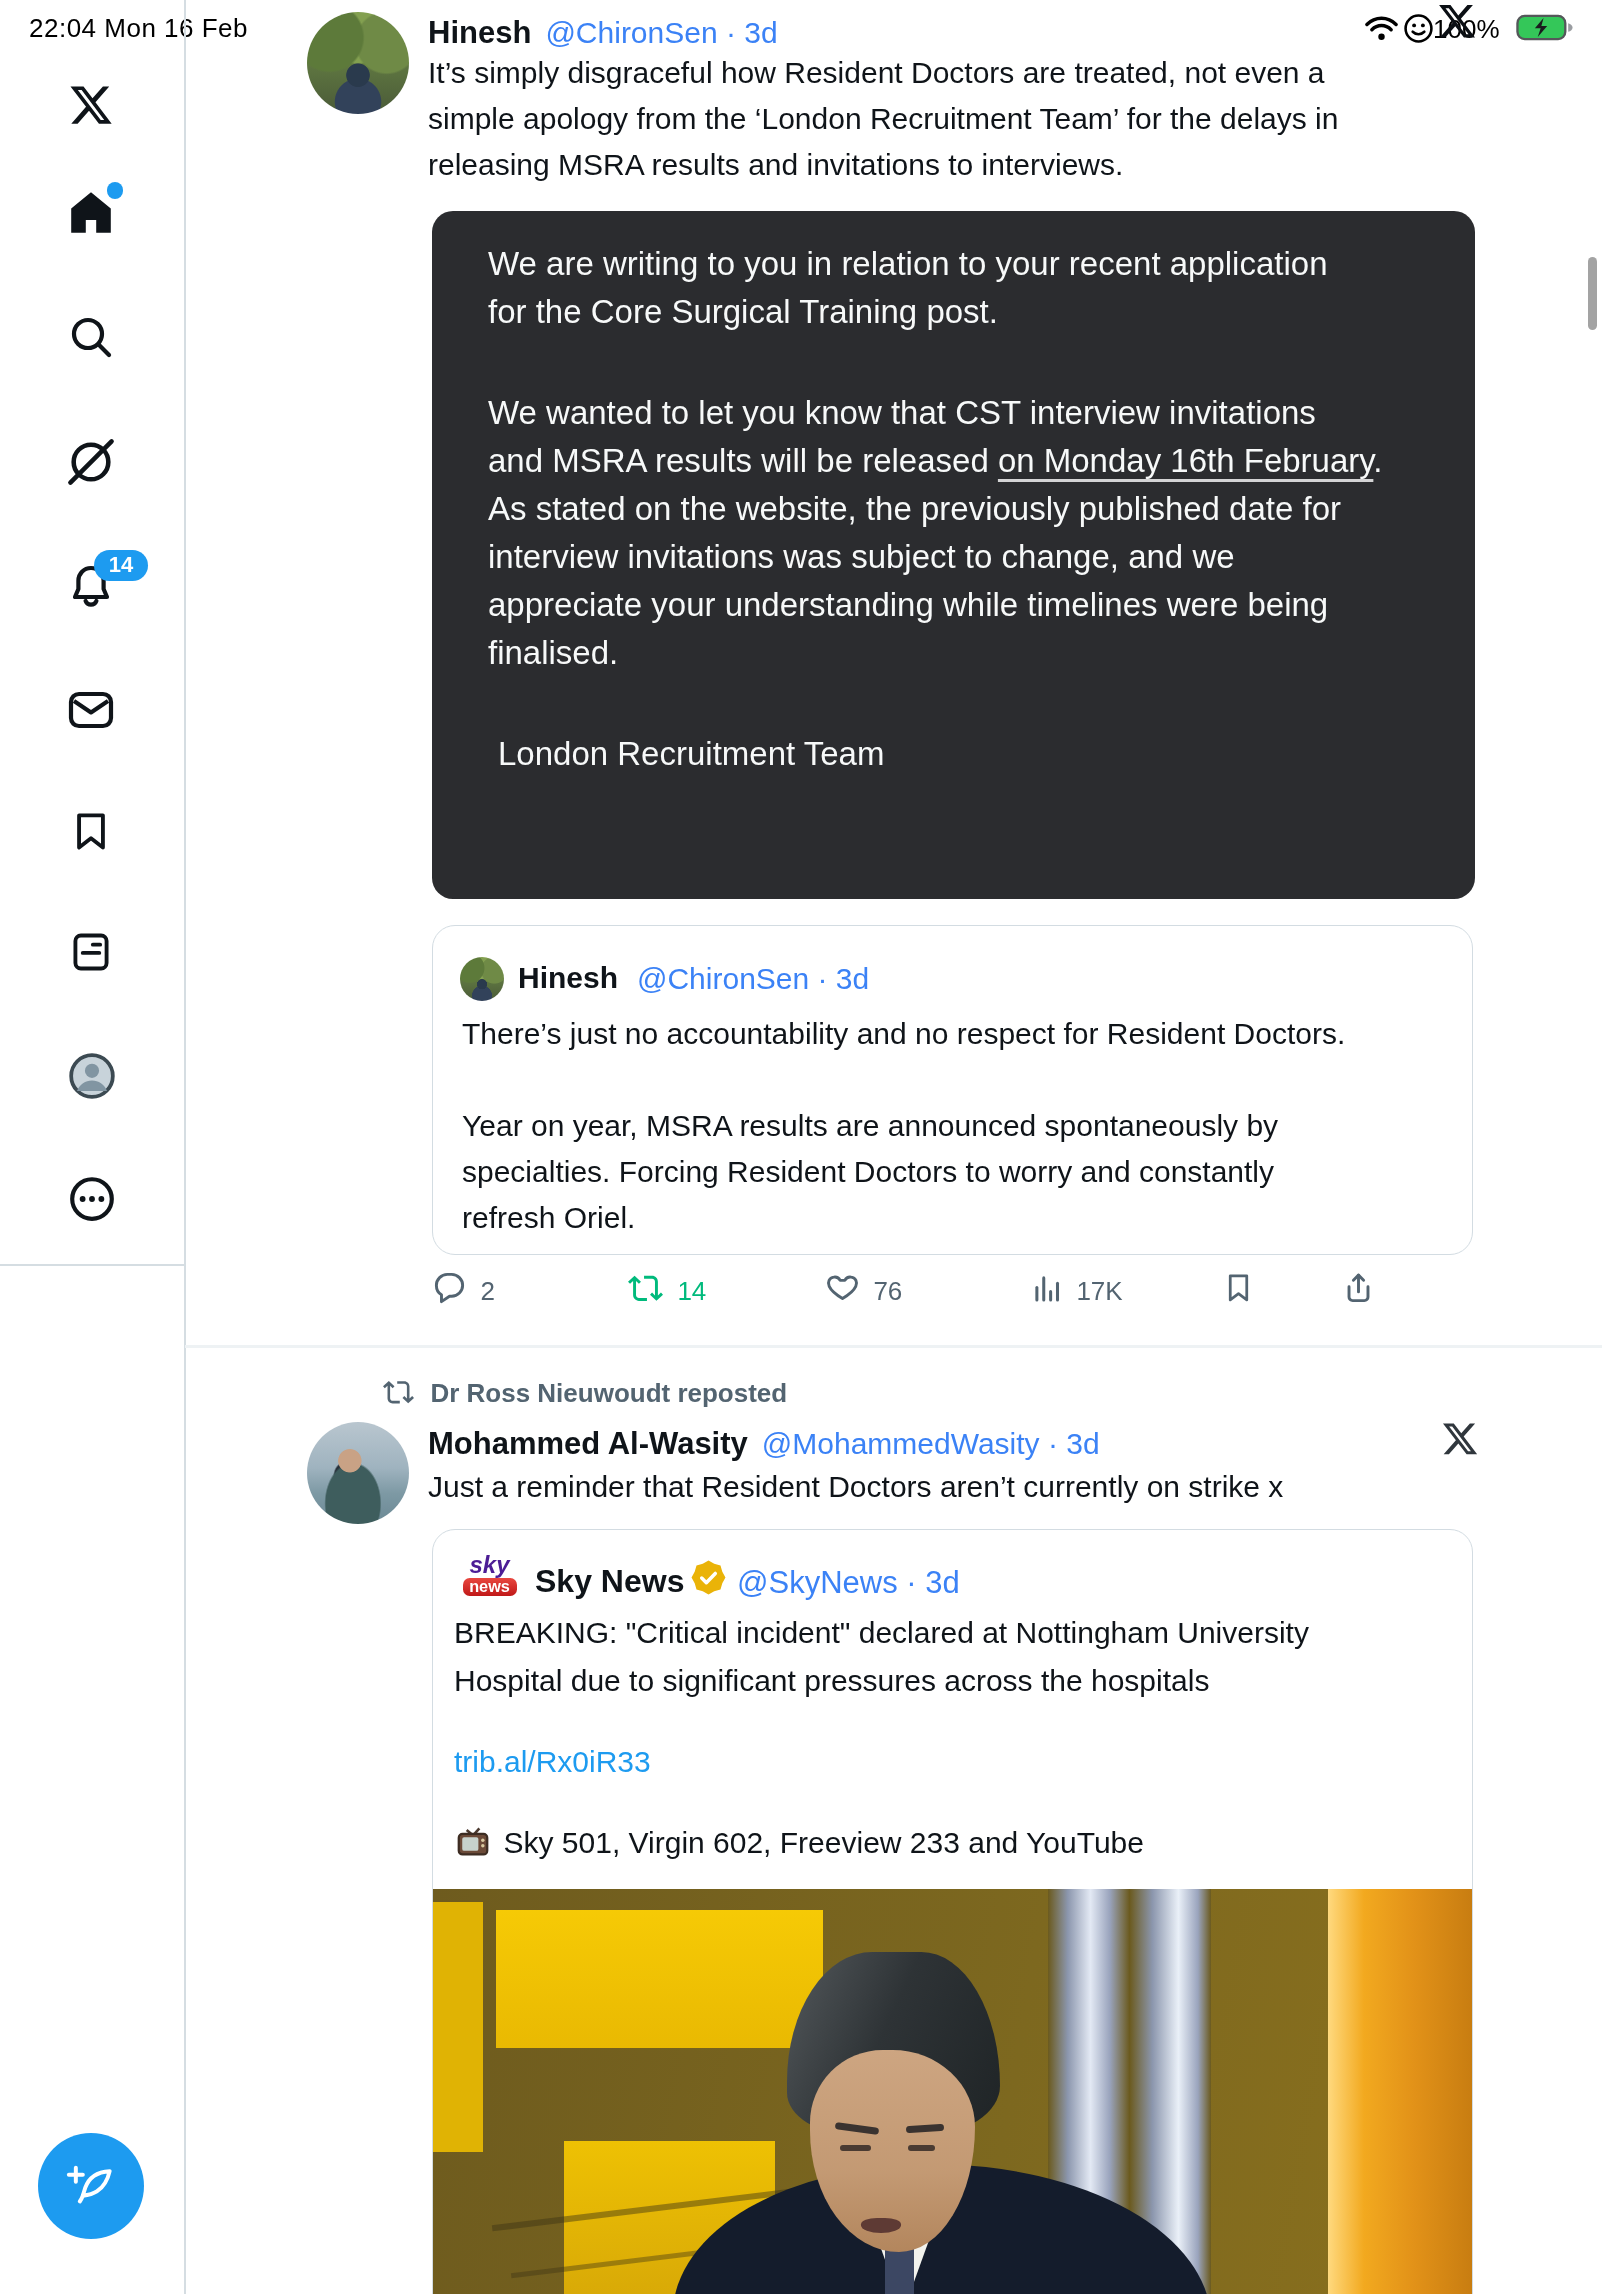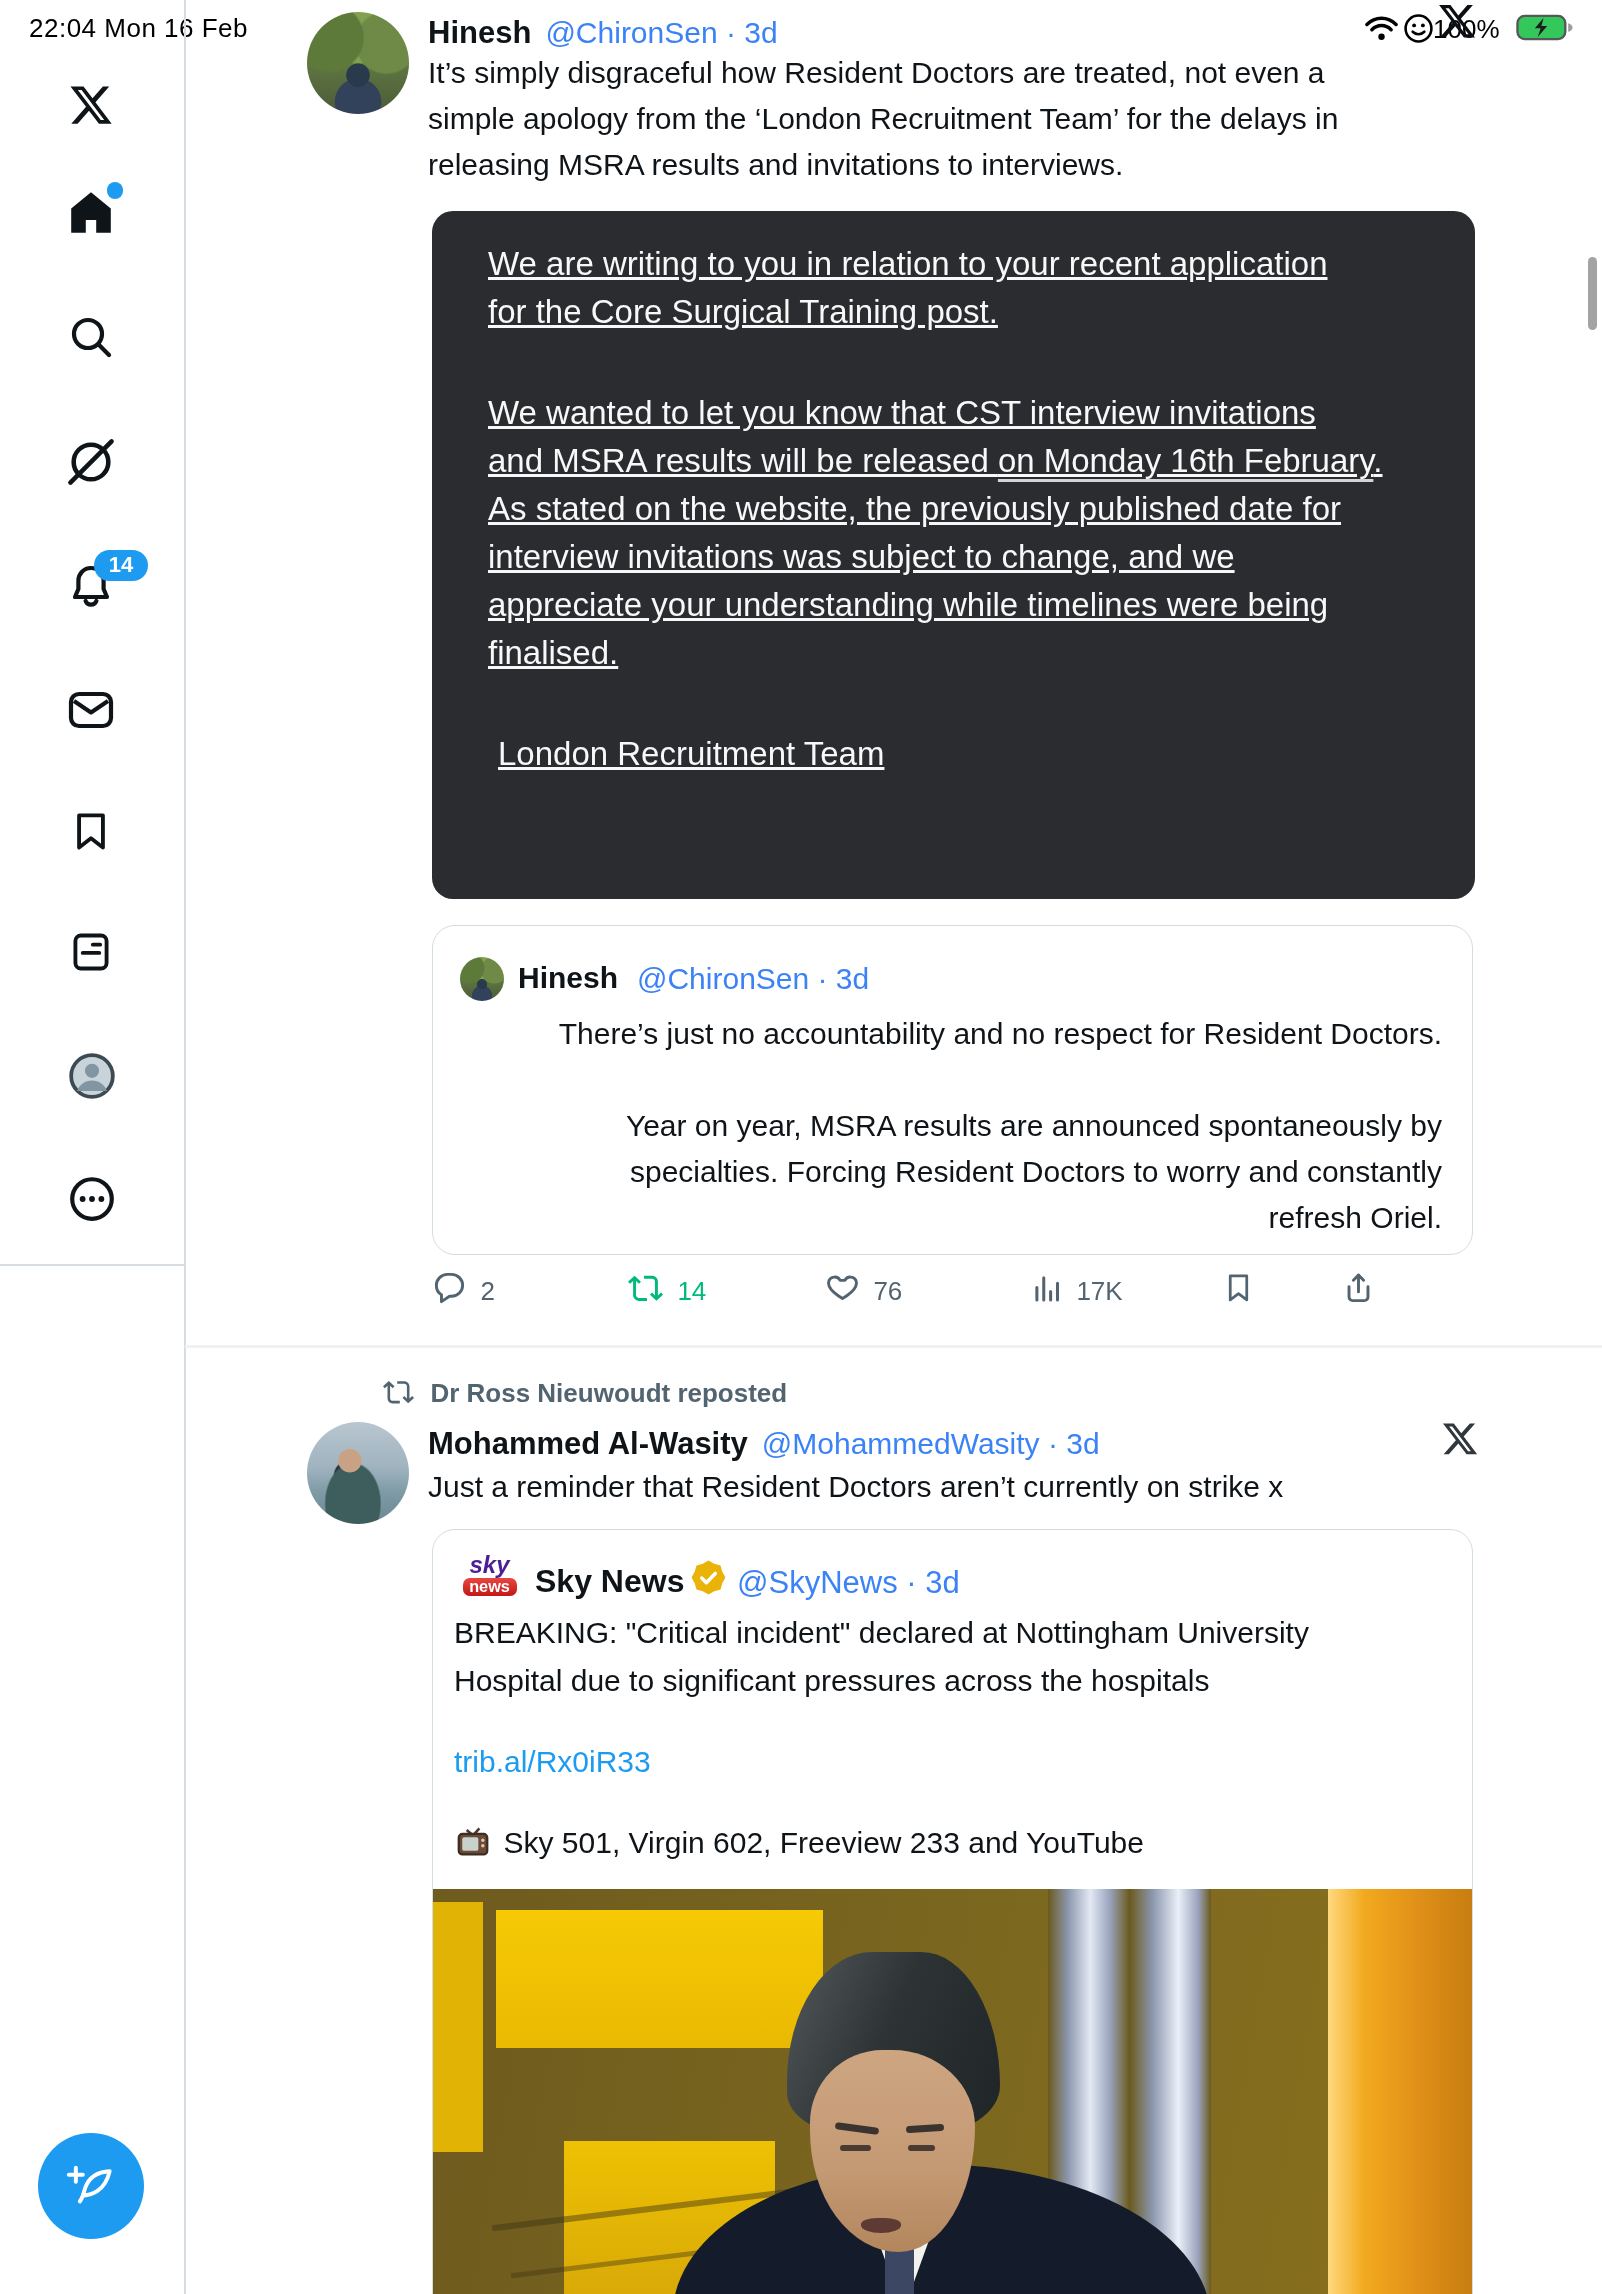--- a/index.html
+++ b/index.html
@@ -21,21 +21,21 @@
     linear-gradient(180deg,#7d9750 0%,#5d7440 55%,#4a5a38 100%);}
   .av-mo{background:
     radial-gradient(circle at 42% 38%, #c9a285 0 13%, transparent 14%),
     radial-gradient(ellipse at 45% 80%, #3e5d5d 0 34%, transparent 36%),
     radial-gradient(circle at 40% 52%, #27303a 0 16%, transparent 18%),
     linear-gradient(180deg,#b9c6cf 0%,#9fb3bf 45%,#7d99a4 70%,#6b8894 100%);}
   .status-text{font-size:26px;font-weight:500;color:#000;}
   .card{border:1.9px solid #d3dce2;border-radius:23px;background:#fff;}
   .side-icon{display:flex;align-items:center;justify-content:center;}
   .email{background:#2b2c2f;border-radius:21px;color:#f7f9f9;}
-  .email p{margin:0 0 53px 0;font-size:33px;line-height:48px;white-space:pre-line;text-decoration:underline;}
+  .email p{margin:0 0 53px 0;font-size:33px;line-height:48px;white-space:pre-line;}
   .email p:last-child{margin:10px;}
   .email .ulink{text-decoration:underline;text-decoration-color:rgba(255,255,255,.8);text-underline-offset:6.7px;}
   .act{display:flex;align-items:center;gap:13.4px;color:#536471;font-size:26px;}
   .act.green{color:#00ba7c;}
   .link{color:#1d9bf0;font-size:30px;}
   .bold-gray{color:#536471;font-weight:700;font-size:26px;}
   .scene{position:absolute;left:0;right:0;overflow:hidden;
     background:linear-gradient(100deg,#6e5b1e 0%,#7d681f 55%,#8a701d 100%);}
 </style>
 </head>
@@ -180,21 +180,21 @@
 interview invitations was subject to change, and we
 appreciate your understanding while timelines were being
 finalised.</span></p>
   <p>London Recruitment Team</p>
 </div>
 
 <div class="abs card" style="left:432px;top:925px;width:1041px;height:330px;box-sizing:border-box;">
   <div class="abs avatar av-hinesh" style="left:27px;top:31px;width:44px;height:44px;"></div>
   <span class="name" style="position:absolute;left:85px;top:35px;font-size:30px;">Hinesh</span>
   <span class="meta" style="position:absolute;left:204px;top:36px;">@ChironSen · 3d</span>
-  <div class="tweet-text" style="position:absolute;left:29px;top:85px;width:980px;text-align:right;">There’s just no accountability and no respect for Resident Doctors.
+  <div class="tweet-text" style="position:absolute;left:29px;top:85px;width:980px;">There’s just no accountability and no respect for Resident Doctors.
 
 Year on year, MSRA results are announced spontaneously by
 specialties. Forcing Resident Doctors to worry and constantly
 refresh Oriel.</div>
 </div>
 
 <div class="abs" style="left:432px;top:1270px;width:1043px;height:48px;">
   <div class="act abs" style="left:0;top:0;">
     <span><svg width="35" height="35" viewBox="0 0 24 24" fill="none" stroke="#536471" stroke-width="2" stroke-linejoin="round">
           <path d="M3 10.5C3 6.4 6.4 3 10.5 3h3C17.6 3 21 6.4 21 10.5S17.6 18 13.5 18H12l-5.5 3.7V17C4 15.7 3 13.3 3 10.5z"></path>

